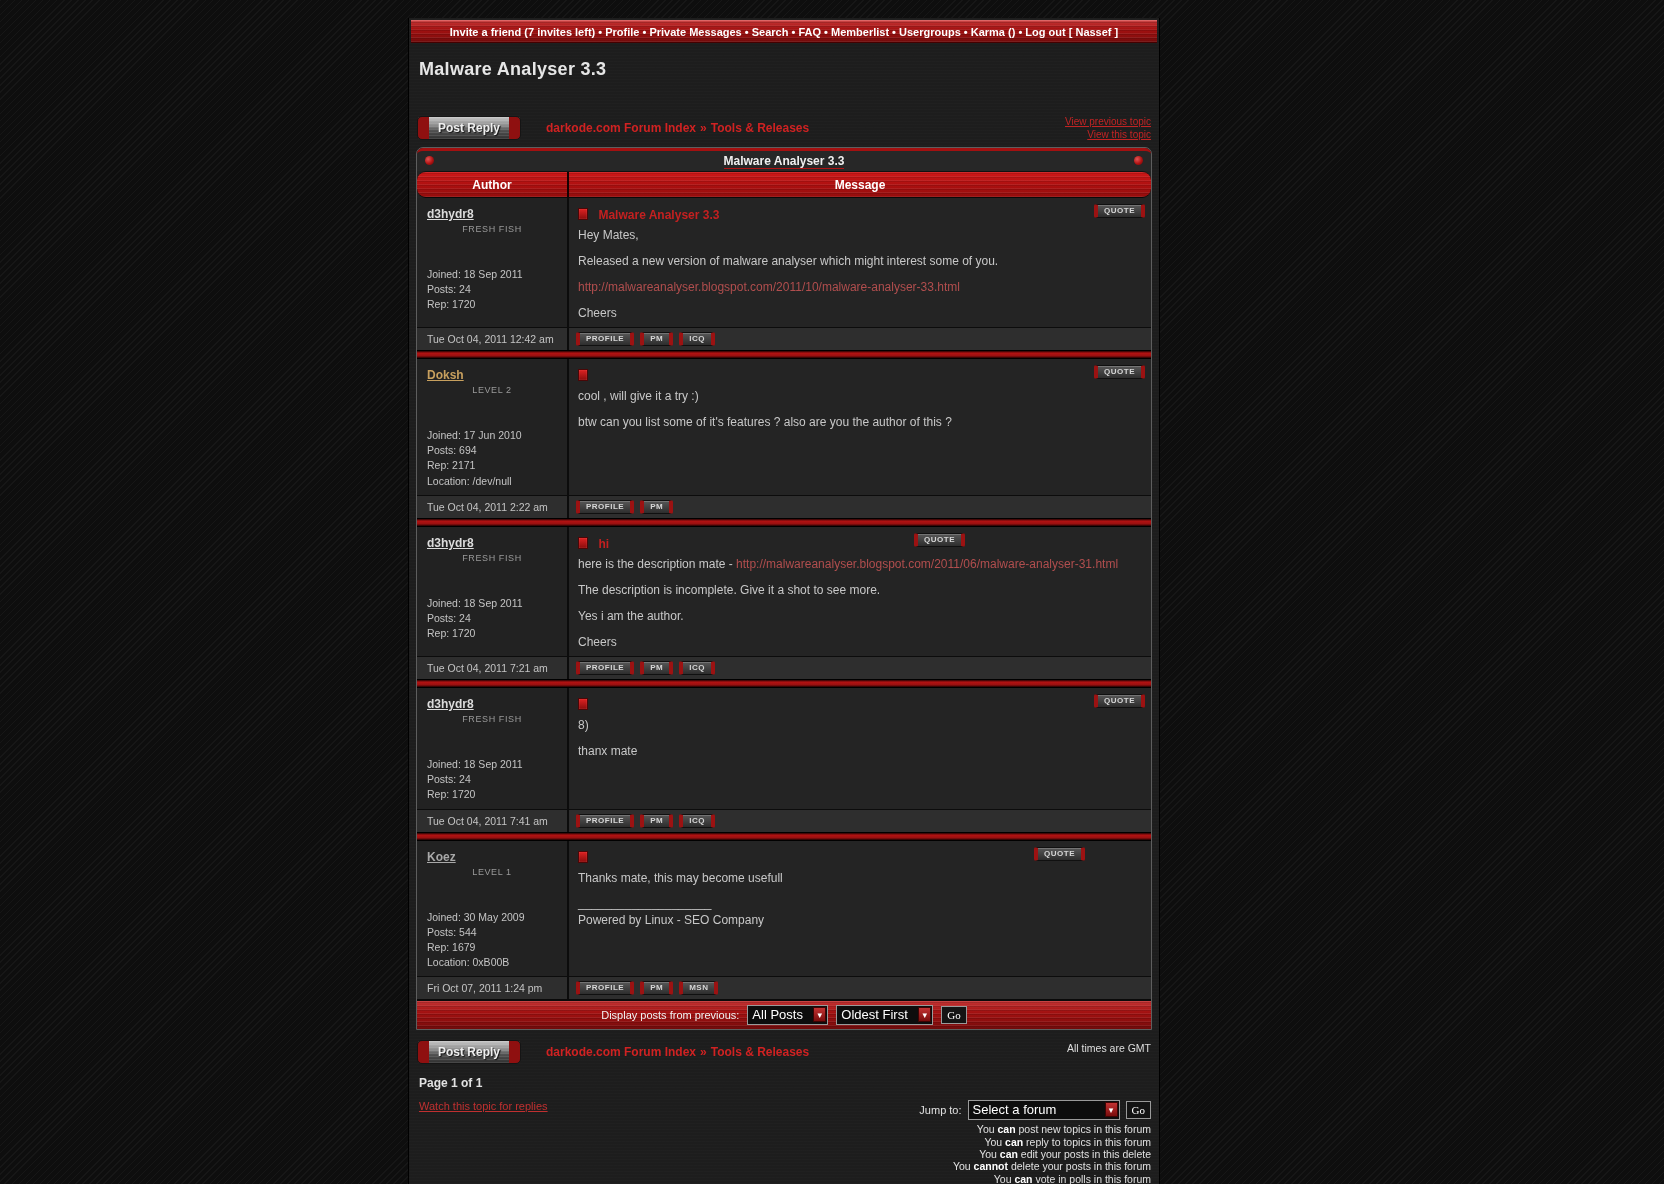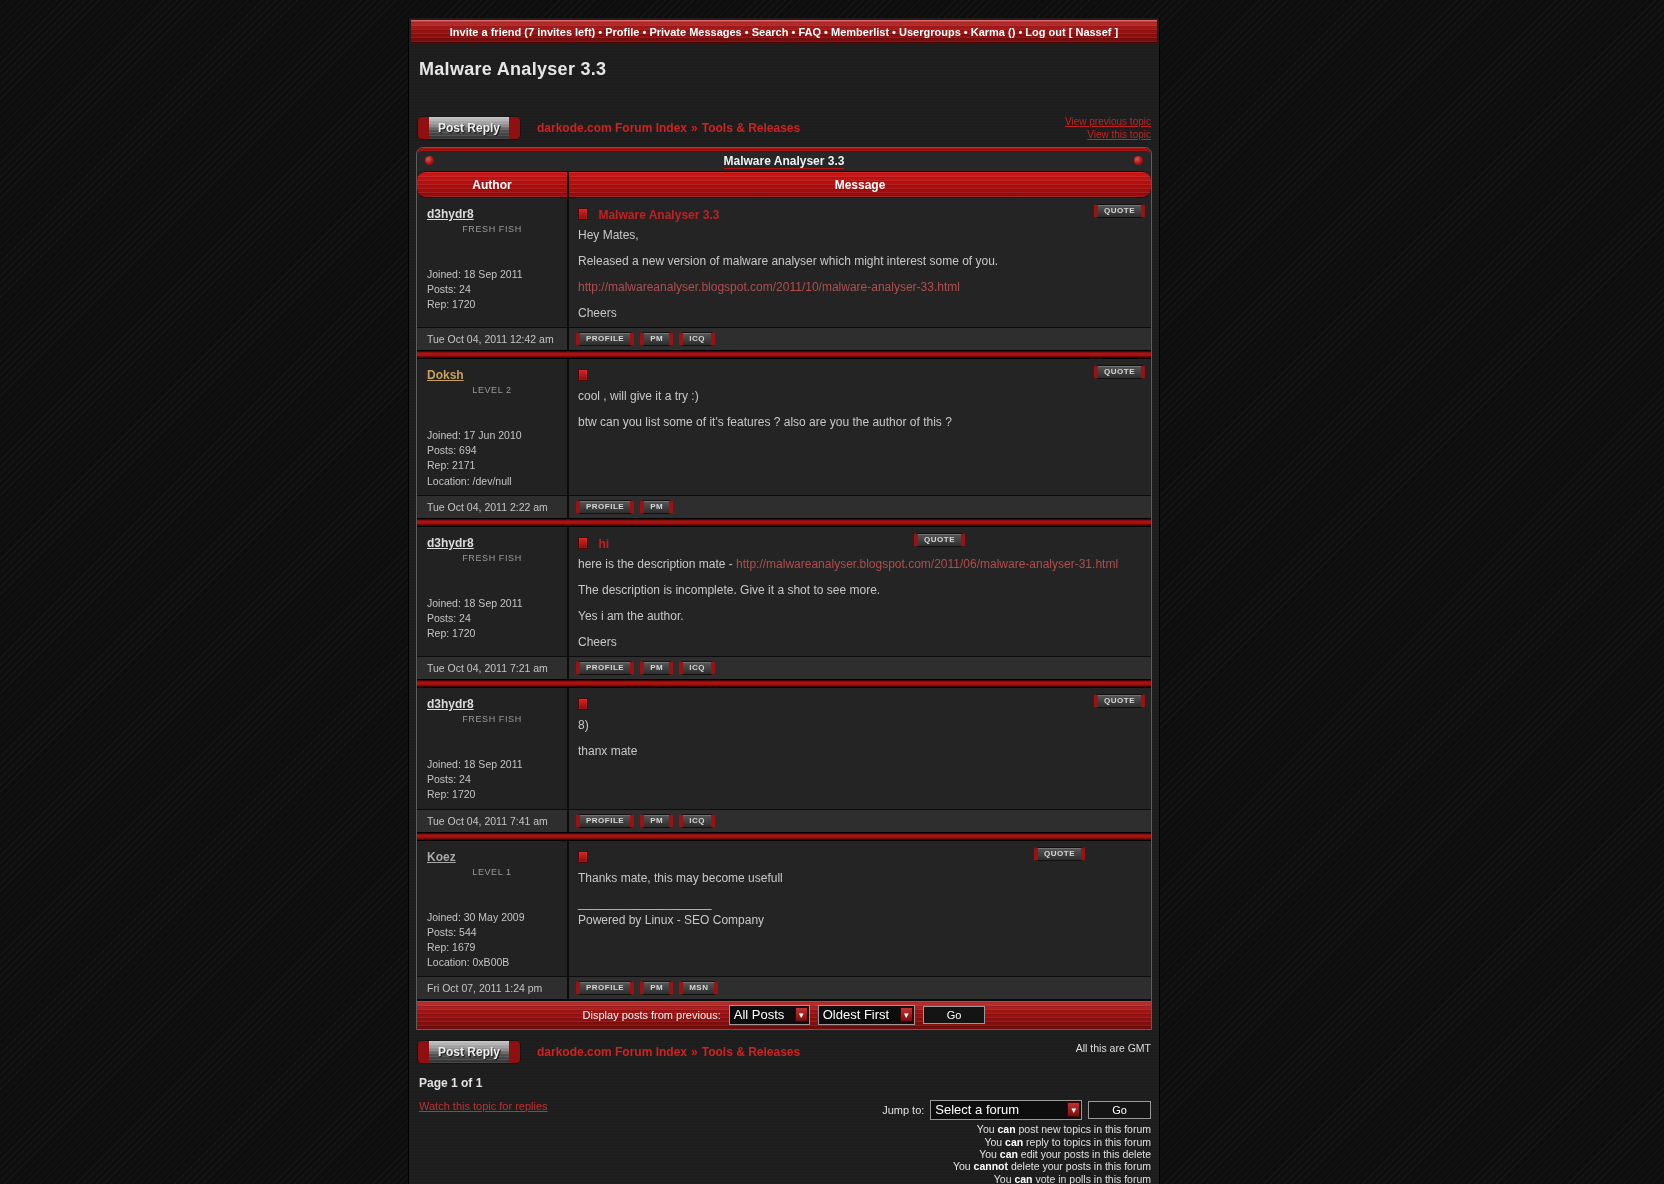--- a/index.html
+++ b/index.html
@@ -22,21 +22,21 @@
   .page-title{margin:16px 0 0 10px;font-size:18px;font-weight:bold;color:#e6e6e6;letter-spacing:0.3px;}
   
   .toolbar{display:flex;align-items:flex-start;margin:36px 8px 6px 8px;}
   .toolbar2{display:flex;align-items:flex-start;margin:10px 8px 0 8px;}
   .btn-postreply{display:inline-block;padding:4px 20px;font-size:12px;font-weight:bold;color:#eee;
     text-shadow:1px 1px 1px #111;border:1px solid #151515;border-radius:5px;cursor:pointer;
     background-image:
       linear-gradient(90deg,#8f1010 0 11px, rgba(0,0,0,0) 11px calc(100% - 11px), #8f1010 calc(100% - 11px) 100%),
       repeating-linear-gradient(180deg, rgba(255,255,255,0.10) 0 1px, transparent 1px 3px),
       linear-gradient(180deg,#c6c6c6,#8a8a8a 40%,#535353 60%,#303030);}
-  .crumb{margin-left:16px;padding-top:5px;font-size:12px;font-weight:bold;color:#d02222;text-align:right;}
+  .crumb{margin-left:25px;padding-top:5px;font-size:12px;font-weight:bold;color:#d02222;text-align:right;}
   .crumb a{color:#d02222;text-decoration:none;}
   .crumb .sep{color:#d02222;padding:0 4px;}
   .view-links{margin-left:auto;text-align:right;font-size:10px;line-height:1.25;}
   .view-links a{display:block;color:#c22424;text-decoration:underline;}
   .all-times{margin-left:auto;font-size:10.5px;color:#dedede;padding-top:2px;}
   
   .topic-table{margin:0 7px;border:1px solid #5e5e5e;border-radius:7px 7px 0 0;background:#242424;}
   .tbl-title{position:relative;height:20px;background:#272727;border-top:3px solid #a31010;border-radius:6px 6px 0 0;
     display:flex;align-items:center;justify-content:center;}
   .tbl-title a{color:#f0f0f0;font-weight:bold;font-size:12px;text-decoration:none;border-bottom:1px solid #b01212;}
@@ -85,22 +85,22 @@
   .post-5 .post-row{min-height:118px}
   
   .display-bar{height:28px;border-top:2px solid #0a0a0a;display:flex;align-items:center;justify-content:center;
     gap:8px;font-size:11px;color:#f2f2f2;}
   .sel-wrap{position:relative;display:inline-block;}
   select.sel{appearance:none;-webkit-appearance:none;background:#0d0d0d;color:#fff;border:1px solid #9a9a9a;
     font-size:13px;font-family:inherit;padding:1px 24px 2px 4px;border-radius:0;}
   .sel-wrap::after{content:"▾";position:absolute;right:2px;top:2px;bottom:3px;width:13px;pointer-events:none;
     display:flex;align-items:center;justify-content:center;font-size:9px;color:#fff;
     background:linear-gradient(180deg,#c23232,#7a0d0d);border:1px solid #3d0404;box-sizing:border-box;}
-  .btn-go{background:#141414;color:#fff;border:1px solid #9a9a9a;font-size:11px;font-family:Liberation Sans, sans-serif;
-    padding:2px 23px;cursor:pointer;}
+  .btn-go{background:#141414;color:#fff;border:1px solid #9a9a9a;font-size:11px;font-family:Liberation Serif, serif;
+    padding:2px 5px;cursor:pointer;}
   .sel.jump{width:152px;}
   
   .page-of{margin:12px 8px 0 10px;font-size:12px;font-weight:bold;color:#e2e2e2;}
   .bottom-row{display:flex;align-items:flex-start;margin:10px 8px 0 10px;}
   .watch-link{font-size:11px;color:#c03030;text-decoration:underline;}
   .right-col{margin-left:auto;text-align:right;}
   .jump-row{display:flex;align-items:center;gap:6px;justify-content:flex-end;font-size:11px;color:#e0e0e0;}
   .perms{margin-top:4px;font-size:10.5px;color:#e0e0e0;line-height:1.08;}
   .perms div{margin-top:1px;}
   .perms b{color:#fff;}
@@ -332,21 +332,21 @@
       </span>
       <button class="btn-go">Go</button>
     </div>
   </div>
 
   <div class="toolbar2">
     <span class="btn-postreply">Post Reply</span>
     <span class="crumb">
       <a href="#">darkode.com Forum Index</a><span class="sep">»</span><a href="#">Tools &amp; Releases</a>
     </span>
-    <span class="all-times">All this are GMT</span>
+    <span class="all-times">All times are GMT</span>
   </div>
 
   <div class="page-of">Page 1 of 1</div>
 
   <div class="bottom-row">
     <a href="#" class="watch-link">Watch this topic for replies</a>
     <div class="right-col">
       <div class="jump-row">
         <span>Jump to:</span>
         <span class="sel-wrap">

